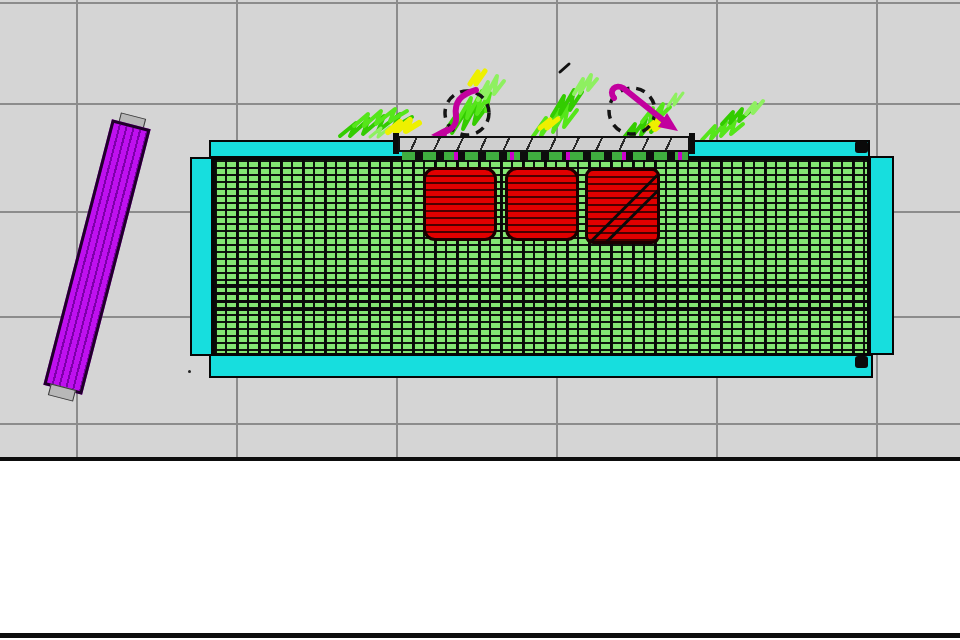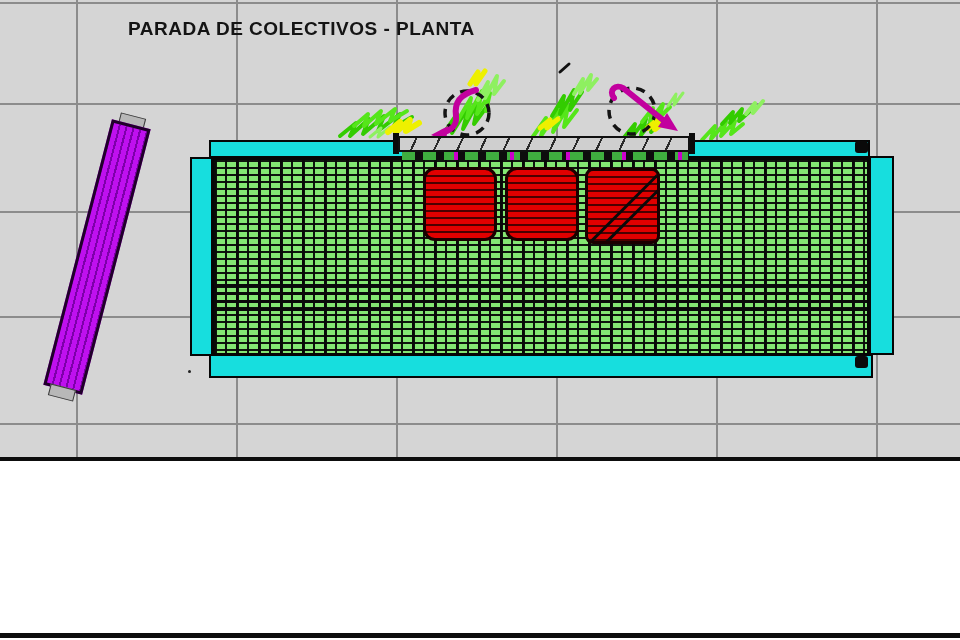--- a/index.html
+++ b/index.html
@@ -82,21 +82,20 @@
     <div class="abs gridline-v" style="left:396px"></div>
     <div class="abs gridline-v" style="left:556px"></div>
     <div class="abs gridline-v" style="left:716px"></div>
     <div class="abs gridline-v" style="left:876px"></div>
     <div class="abs gridline-h" style="top:2px"></div>
     <div class="abs gridline-h" style="top:103px"></div>
     <div class="abs gridline-h" style="top:211px"></div>
     <div class="abs gridline-h" style="top:316px"></div>
     <div class="abs gridline-h" style="top:423px"></div>
 
-    <div class="abs title">PARADA DE COLECTIVOS - PLANTA</div>
 
     <svg class="abs veg-svg" width="460" height="88" viewBox="0 0 460 88">
       <g fill="none" stroke-linecap="round" stroke-linejoin="round">
         <path d="M10,78 l16,-13 -6,13 19,-17 -6,15 21,-18 -6,15 22,-17 -7,14 19,-11" stroke="#33cc00" stroke-width="4"></path>
         <path d="M24,68 l14,-12 -4,12 17,-15 -5,13 19,-15 -5,12 17,-10" stroke="#55e61a" stroke-width="4"></path>
         <path d="M40,79 l11,-9 -3,9 12,-10" stroke="#8ef060" stroke-width="3"></path>
         <path d="M58,74 l12,-10 -4,10 14,-12 -4,11 13,-8" stroke="#eef000" stroke-width="6"></path>
         <path d="M112,78 l15,-22 -5,19 17,-27 -6,23 16,-29 -5,24 14,-19" stroke="#33cc00" stroke-width="4"></path>
         <path d="M128,62 l13,-22 -4,20 15,-27 -5,23 13,-21 -4,18" stroke="#55e61a" stroke-width="4"></path>
         <path d="M148,42 l10,-18 -3,16 12,-22 -3,18 10,-13" stroke="#8ef060" stroke-width="4"></path>

